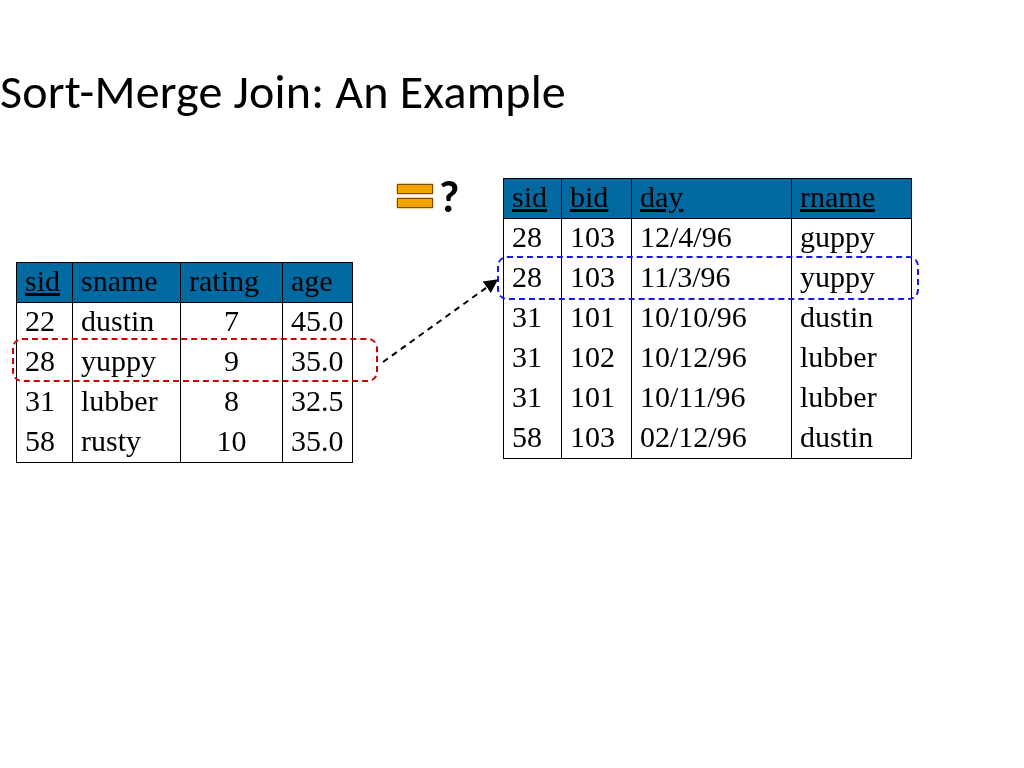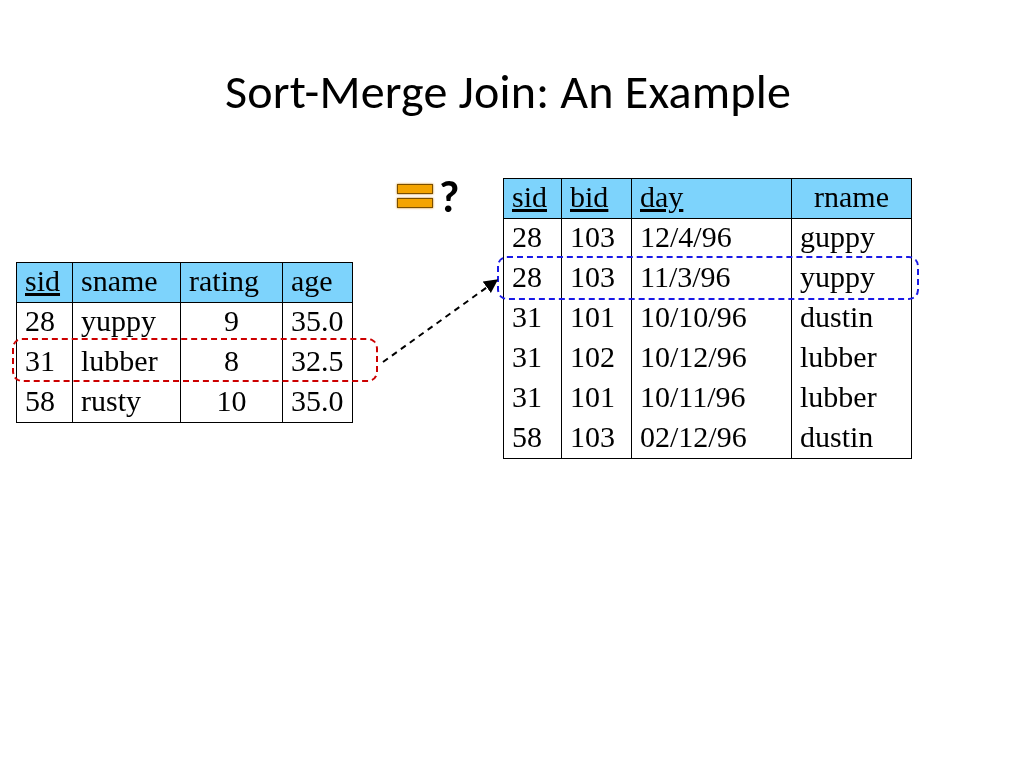--- a/index.html
+++ b/index.html
@@ -12,21 +12,21 @@
     color: #000;
     position: relative;
     overflow: hidden;
   }
 
   .slide-title {
     position: absolute;
     top: 62px;
     left: 0;
     width: 1016px;
-    text-align: center;
+    text-align: left;
     font-size: 48px;
     font-weight: 400;
     letter-spacing: 0.2px;
   }
 
   
   .equals-icon {
     position: absolute;
     left: 397px;
     top: 184px;
@@ -64,21 +64,21 @@
   table.rel th, table.rel td {
     border: 1px solid #000;
     padding: 0 8px;
     text-align: left;
     font-weight: 400;
     height: 40px;
     box-sizing: border-box;
     vertical-align: baseline;
   }
   table.rel th {
-    background: #7dd3fc;
+    background: #0369a1;
   }
   table.rel th.key {
     text-decoration: underline;
   }
   
   table.rel tbody td {
     border-top: none;
     border-bottom: none;
   }
   table.rel tbody tr:last-child td {
@@ -92,21 +92,21 @@
   #sailors  th:nth-child(1), #sailors  td:nth-child(1){ width:56px;}
   #sailors  th:nth-child(2), #sailors  td:nth-child(2){ width:108px;}
   #sailors  th:nth-child(3), #sailors  td:nth-child(3){ width:102px;margin-left:24px;}
   #sailors  th:nth-child(4), #sailors  td:nth-child(4){ width:60px;}
 
   #reserves th:nth-child(1), #reserves td:nth-child(1){ width:58px;}
   #reserves th:nth-child(2), #reserves td:nth-child(2){ width:70px;}
   #reserves th:nth-child(3), #reserves td:nth-child(3){ width:160px;}
   #reserves th:nth-child(4), #reserves td:nth-child(4){ width:120px;}
   #reserves th:nth-child(3){ text-align:left; }
-  #reserves th:nth-child(4){ text-align:center; }
+  #reserves th:nth-child(4){ text-align:left;text-decoration:underline; }
 
   
   .highlight {
     position: absolute;
     border-width: 2px;
     border-style: dashed;
     border-radius: 10px;
     box-sizing: border-box;
     pointer-events: none;
   }
@@ -137,20 +137,26 @@
 <table id="sailors" class="rel">
   <thead>
     <tr>
       <th class="key">sid</th>
       <th>sname</th>
       <th>rating</th>
       <th>age</th>
     </tr>
   </thead>
   <tbody>
+    <tr>
+      <td>22</td>
+      <td>dustin</td>
+      <td class="num-c">7</td>
+      <td>45.0</td>
+    </tr>
     <tr>
       <td>28</td>
       <td>yuppy</td>
       <td class="num-c">9</td>
       <td>35.0</td>
     </tr>
     <tr>
       <td>31</td>
       <td>lubber</td>
       <td class="num-c">8</td>

